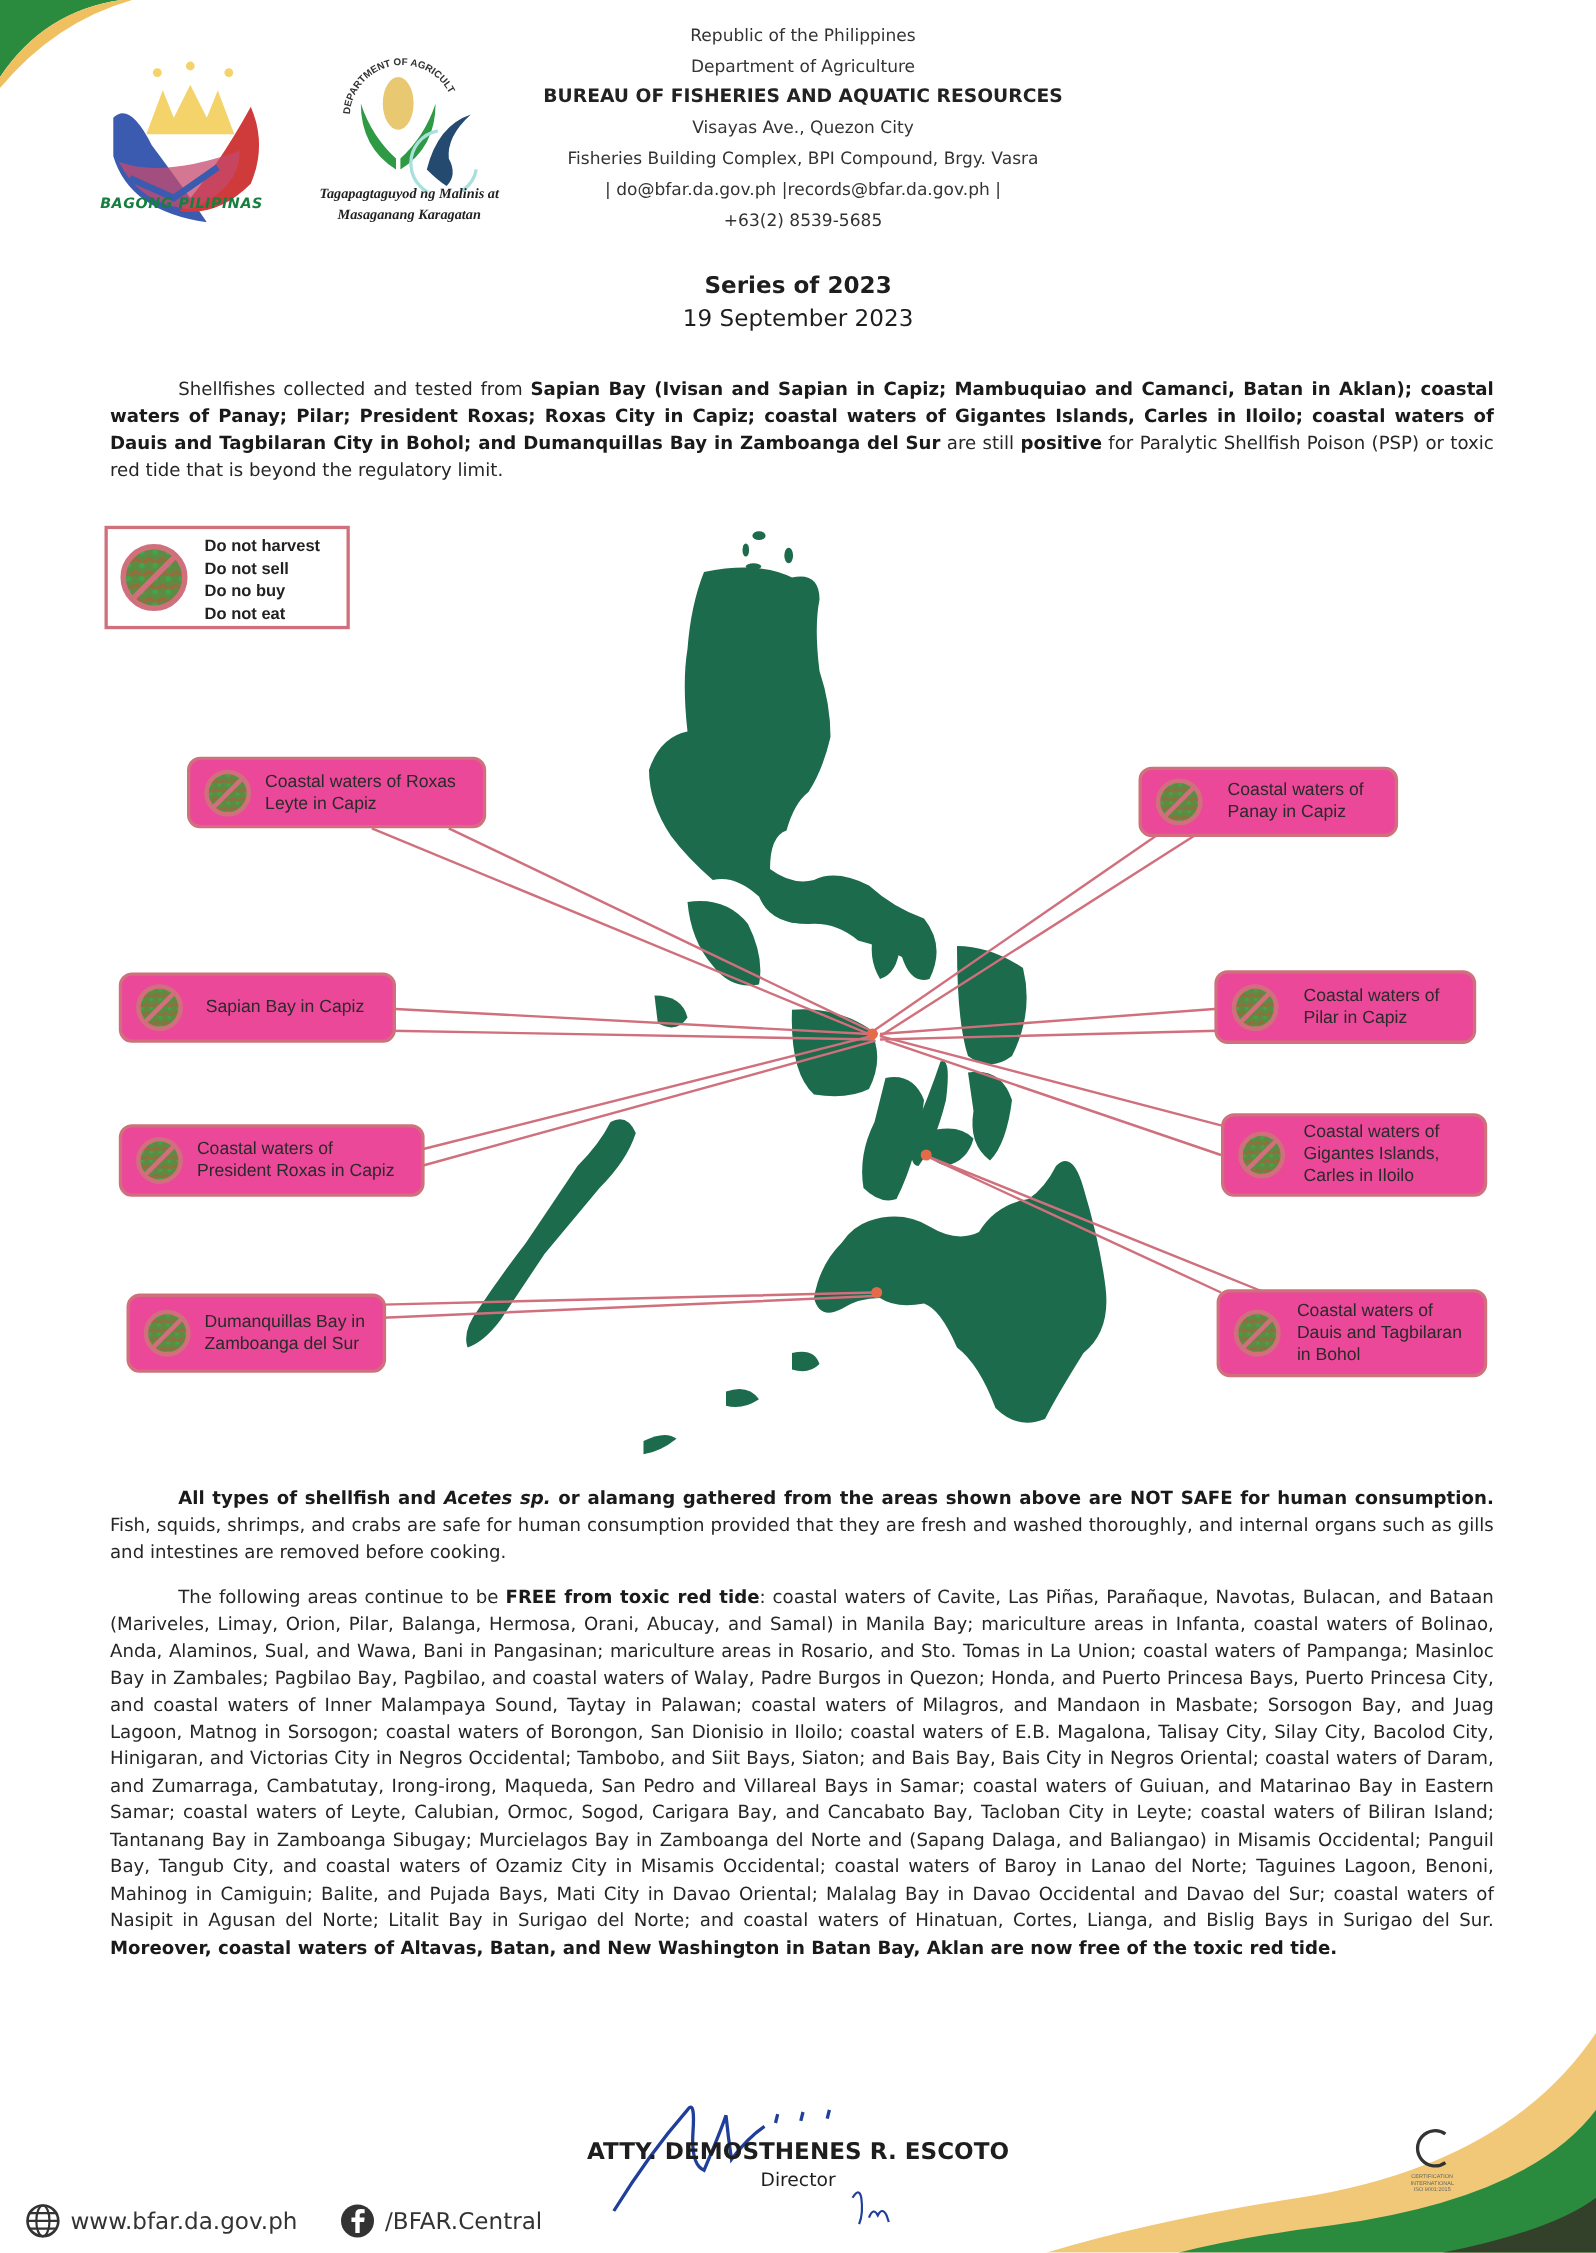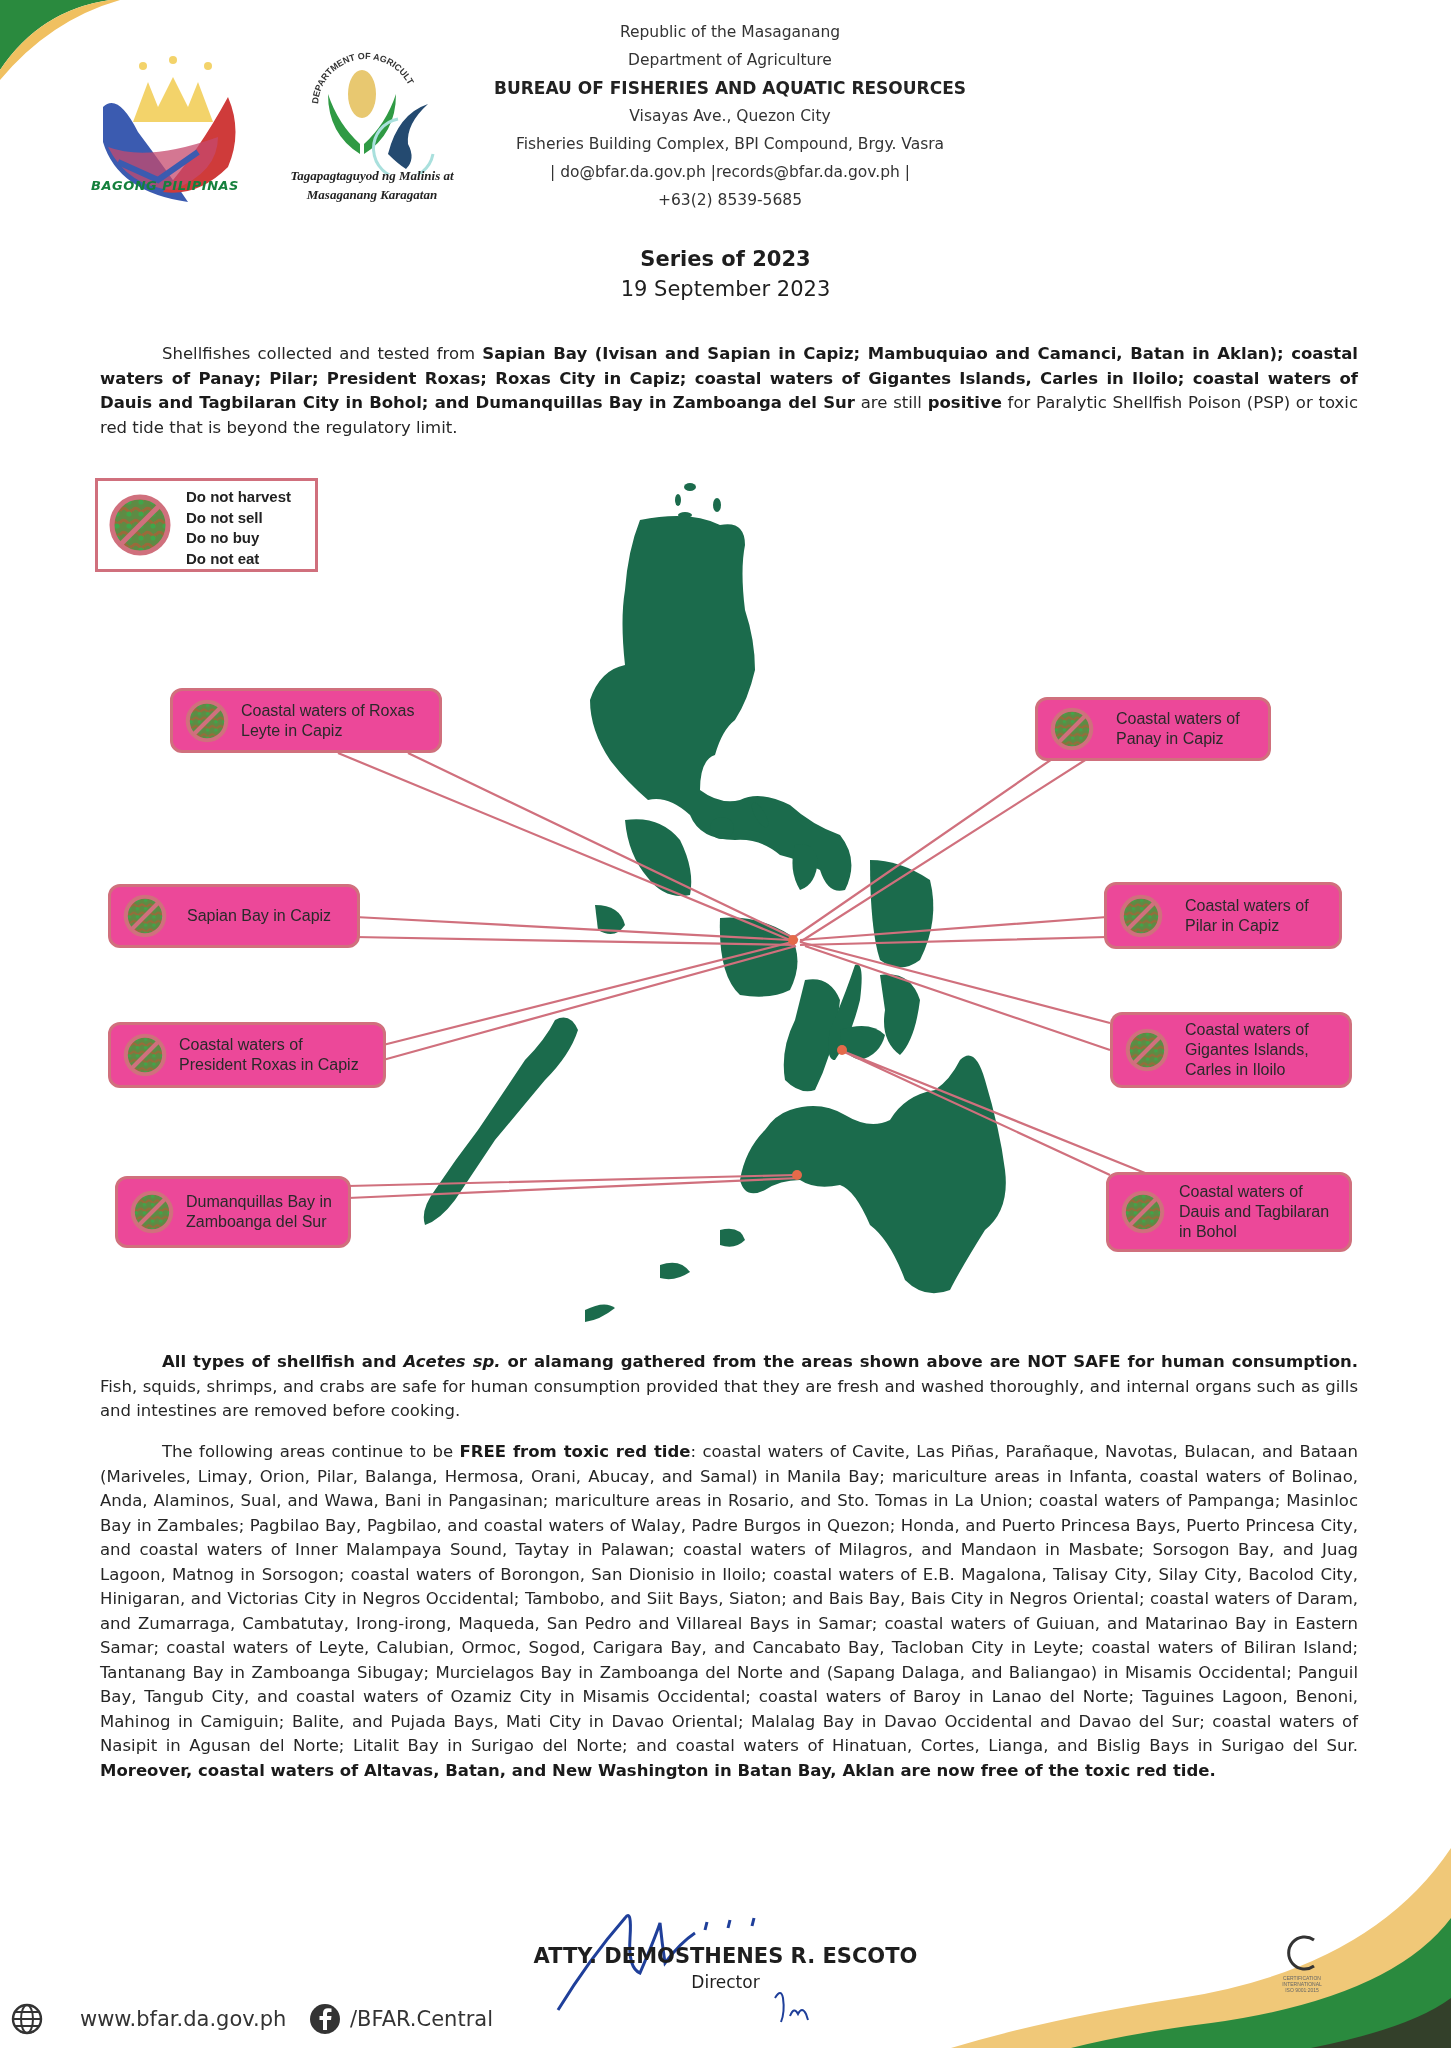--- a/index.html
+++ b/index.html
@@ -86,21 +86,21 @@
   <path d="M98 50 Q88 80 66 100 L66 110 Q98 90 98 50 Z" fill="#2f9a44"></path>
   <path d="M90 110 Q100 70 130 60 Q108 80 110 100 Q118 115 108 125 Q100 120 90 110 Z" fill="#244a70"></path>
   <path d="M100 75 A30 30 0 1 0 135 110" fill="none" stroke="#a9e0dd" stroke-width="3"></path>
 </svg>
 <div class="logo-da-tag">
   <div>Tagapagtaguyod ng Malinis at</div>
   <div>Masaganang Karagatan</div>
 </div>
 
 <div class="agency">
-  <div>Republic of the Masaganang</div>
+  <div>Republic of the Philippines</div>
   <div>Department of Agriculture</div>
   <div class="bureau">BUREAU OF FISHERIES AND AQUATIC RESOURCES</div>
   <div>Visayas Ave., Quezon City</div>
   <div>Fisheries Building Complex, BPI Compound, Brgy. Vasra</div>
   <div>| do@bfar.da.gov.ph  |records@bfar.da.gov.ph |</div>
   <div>+63(2) 8539-5685</div>
 </div>
 
 <div class="title-block">
   <div class="t2">Series of 2023</div>
@@ -316,21 +316,21 @@
 </p>
 
 <svg class="signature" viewBox="0 0 380 130">
   <path d="M28 112 Q60 60 95 20 Q102 10 100 40 Q98 70 110 75 Q125 40 130 25 Q132 45 135 65 Q150 45 165 35" stroke="#1f3f9a" stroke-width="3" fill="none"></path>
   <path d="M175 32 l2 -8 M198 30 l2 -8 M222 28 l2 -8" stroke="#1f3f9a" stroke-width="3"></path>
   <path d="M245 100 q6 -10 8 0 q2 14 -2 24 M260 118 q4 -10 8 -2 q4 -8 8 0 l2 6" stroke="#1f3f9a" stroke-width="2" fill="none"></path>
 </svg>
 <div class="signer">ATTY. DEMOSTHENES R. ESCOTO</div>
 <div class="signer-title">Director</div>
 
-<div class="footer-link" style="left:10px;gap:28px;">
+<div class="footer-link" style="left:22px;">
   <svg viewBox="0 0 34 34">
     <circle cx="17" cy="17" r="14" fill="none" stroke="#333" stroke-width="2.4"></circle>
     <ellipse cx="17" cy="17" rx="6" ry="14" fill="none" stroke="#333" stroke-width="2"></ellipse>
     <line x1="3" y1="17" x2="31" y2="17" stroke="#333" stroke-width="2"></line>
     <line x1="5" y1="10" x2="29" y2="10" stroke="#333" stroke-width="2"></line>
     <line x1="5" y1="24" x2="29" y2="24" stroke="#333" stroke-width="2"></line>
   </svg>
   <span>www.bfar.da.gov.ph</span>
 </div>
 <div class="footer-link" style="left:308px;">

